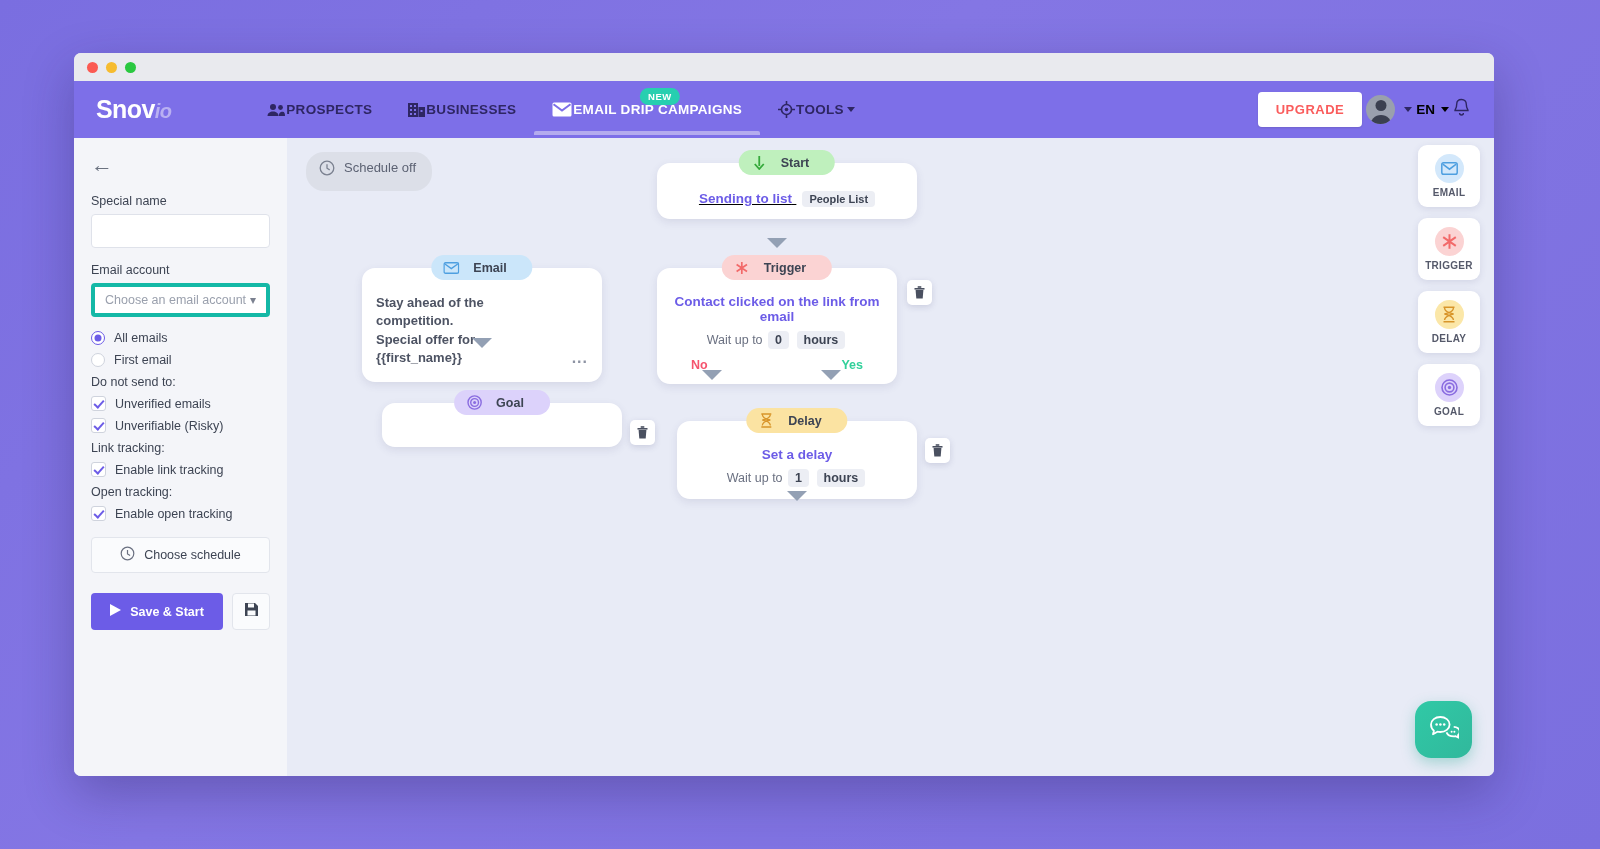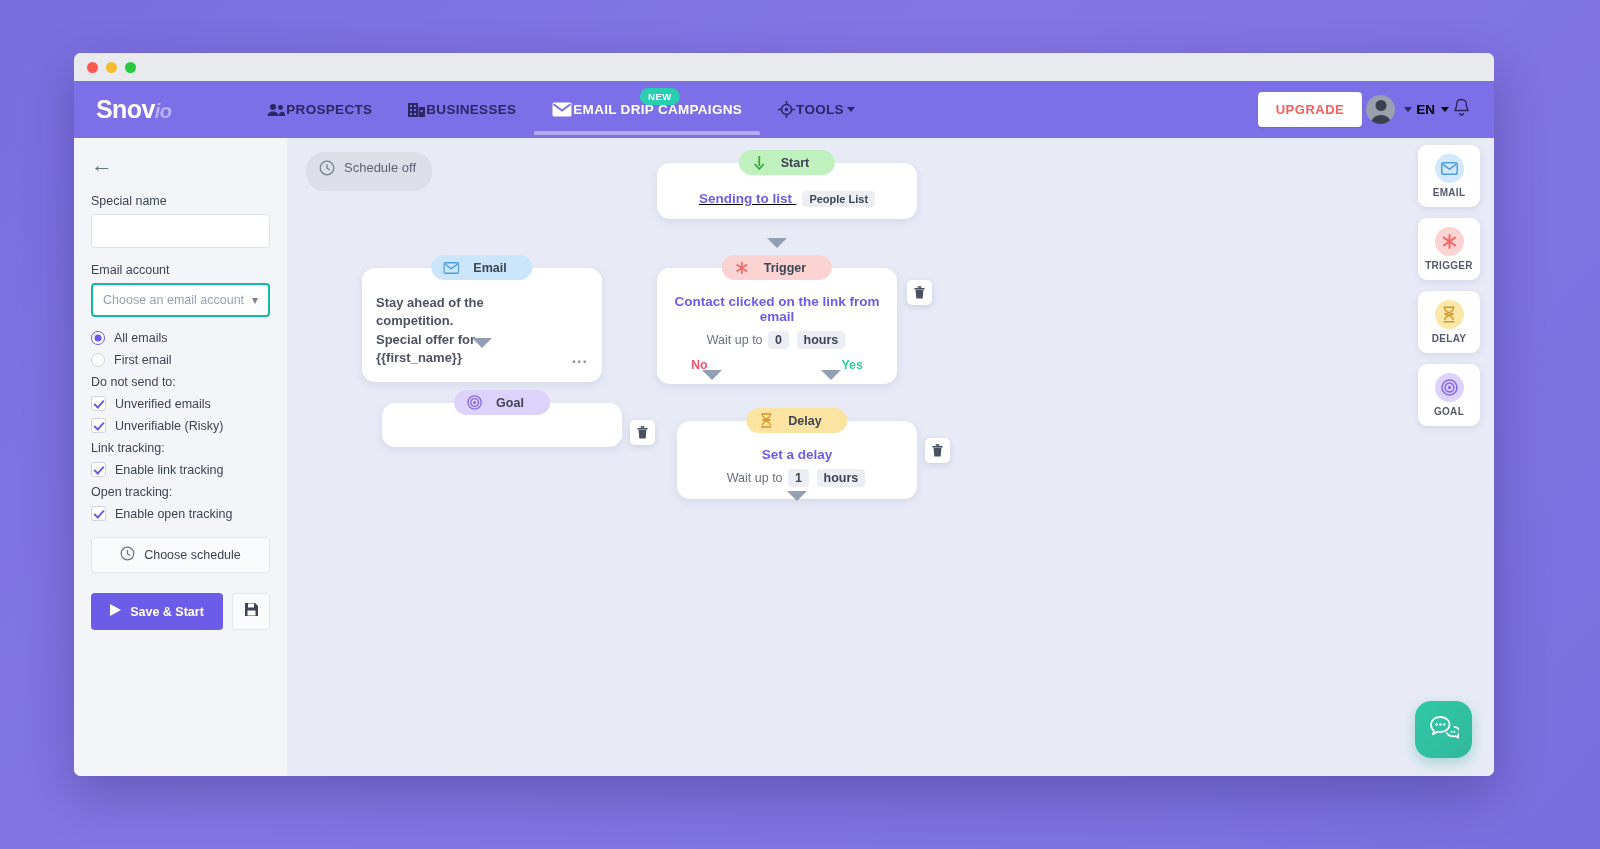--- a/index.html
+++ b/index.html
@@ -100,21 +100,21 @@
     padding: 16px 17px 0 17px; overflow: hidden;
   }
   .back-arrow { color: #6b7280; font-size: 22px; line-height: 1; margin-bottom: 18px; cursor:pointer; display:inline-block; }
   .field-label { font-size: 12.5px; color: #3d4453; margin-bottom: 6px; }
   .text-input {
     width: 100%; height: 34px; border: 1px solid #dfe2ea; border-radius: 4px;
     background: #fff; margin-bottom: 15px; padding: 0 10px; font-size: 12.5px;
     font-family: inherit; color: #3d4453; outline: none;
   }
   .select-box {
-    width: 100%; height: 34px; border: 2px solid #14b8a6; border-radius: 4px;
+    width: 100%; height: 34px; border: 4px solid #14b8a6; border-radius: 4px;
     background: #fff; margin-bottom: 14px; padding: 0 10px;
     display: flex; align-items: center; justify-content: space-between;
     font-size: 12.5px; color: #9aa0ad; cursor: pointer;
   }
   .chev { color: #7b8190; font-size: 12px; }
   .help-text { font-size: 12.5px; color: #3d4453; line-height: 1.35; margin-bottom: 8px; }
   .opt-row { display: flex; align-items: center; gap: 9px; margin-bottom: 8px; cursor: pointer; }
   .radio {
     width: 14px; height: 14px; border-radius: 50%; border: 1px solid #cfd3dd;
     background: #fff; flex: 0 0 14px; position: relative;

